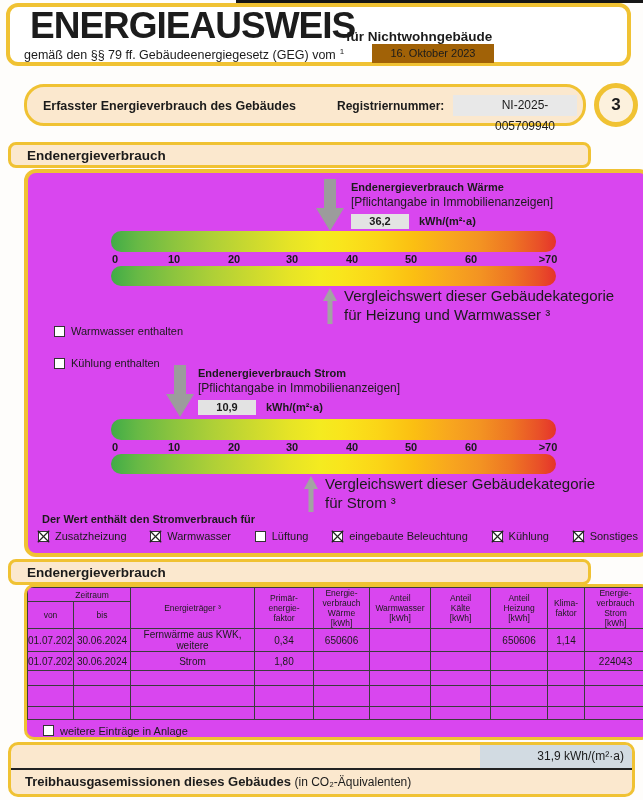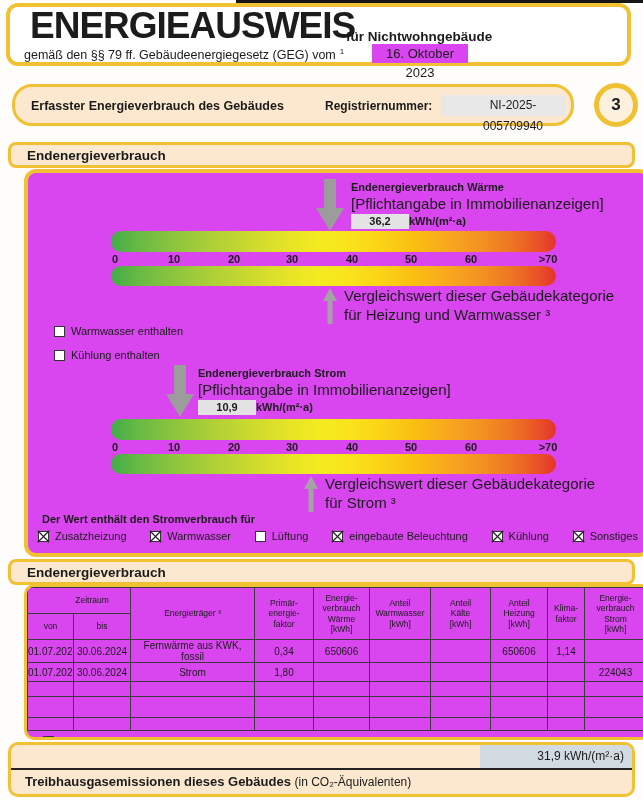--- a/index.html
+++ b/index.html
@@ -10,76 +10,76 @@
   .top-line { position:absolute; left:236px; top:0; width:407px; height:3px; background:#161616; }
 
   
   .header-box { position:absolute; left:6px; top:3px; width:625px; height:63px;
     border:4px solid #f0c233; border-radius:12px; background:#fff; }
   .doc-title { position:absolute; left:20px; top:-2px; font-size:37px; font-weight:700;
     letter-spacing:-1px; color:#1c1c1c; white-space:nowrap; }
   .doc-sub { position:absolute; left:336px; top:22px; font-size:13.5px; font-weight:700; white-space:nowrap; }
   .law-line { position:absolute; left:14px; top:40px; font-size:12.5px; white-space:nowrap; }
   .law-line sup { font-size:8px; margin-left:4px; }
-  .date-box { position:absolute; left:362px; top:37px; width:96px; height:19px; background:#d946ef;
-    font-size:13px; text-align:center; line-height:19px; }
-
-  
-  .meta-bar { position:absolute; left:12px; top:84px; width:562px; height:42px;
+  .date-box { position:absolute; left:362px; top:37px; width:122px; height:19px; background:#a16207;
+    font-size:11px; text-align:center; line-height:19px; }
+
+  
+  .meta-bar { position:absolute; left:24px; top:84px; width:562px; height:42px;
     background:#fbe8ce; border:3px solid #f0c233; border-radius:20px; }
   .meta-label { position:absolute; left:16px; top:12px; font-size:12.5px; font-weight:700; white-space:nowrap; }
   .reg-label { position:absolute; left:310px; top:12px; font-size:12px; font-weight:700; white-space:nowrap; }
   .reg-value { position:absolute; left:426px; top:8px; width:124px; height:21px; background:#e8e8e8;
     font-size:12px; text-align:center; line-height:21px;padding-left:20px; }
   .page-circle { position:absolute; left:594px; top:83px; width:44px; height:44px; border-radius:50%;
     border:5px solid #f0c233; background:#fcf1dd; font-size:17px; font-weight:700;
     text-align:center; line-height:34px; }
 
   
-  .sec-title { position:absolute; left:8px; width:627px; height:26px; background:#fbe8ce;
+  .sec-title { position:absolute; left:8px; width:583px; height:26px; background:#fbe8ce;
     border:3px solid #f0c233; border-radius:8px; font-size:13.5px; font-weight:700;
     padding-left:16px; line-height:21px; }
   .sec-body { position:absolute; left:24px; width:627px; background:#d946ef;
     border:4px solid #f0c233; border-radius:12px; }
 
   
   #end-body { top:169px; height:388px; }
   .abs { position:absolute; }
   .lbl-b { font-size:11px; font-weight:700; white-space:nowrap; }
-  .lbl { font-size:15px; white-space:nowrap; }
+  .lbl { font-size:12px; white-space:nowrap; }
   .val-box { display:inline-block; width:58px; height:15px; background:#e3e3e3; font-size:11px;
     font-weight:700; text-align:center; line-height:15px; }
-  .val-unit { font-size:11px; font-weight:700; }
+  .val-unit { font-size:11px; font-weight:700; margin-left:10px; }
   .grad-bar { position:absolute; left:83px; width:445px; height:21px; border-radius:10px;
     background:linear-gradient(90deg,#41ac47 0%,#67b945 6%,#8cc43e 14%,#afd037 23%,
       #cdda2e 32%,#e6e426 40%,#f4eb20 47%,#f9e51c 52%,#fbd517 60%,#fbbf12 68%,
       #f8a71e 76%,#f39322 83%,#ee7523 90%,#e95128 96%,#e5332b 100%); }
   .grad-bar.thin { height:20px; }
   .ticks { position:absolute; left:0; width:619px; height:13px; }
   .ticks span { position:absolute; transform:translateX(-50%); font-size:11px; font-weight:700; white-space:nowrap; }
   .arrow-down { position:absolute; width:28px; height:52px; }
   .arrow-up { position:absolute; width:14px; height:36px; }
   .comp-text { position:absolute; font-size:15px; line-height:19px; white-space:nowrap; }
 
   
   .cb { display:inline-flex; align-items:center; gap:6px; white-space:nowrap; }
   .cb-box { position:relative; width:11px; height:11px; border:1.3px solid #333; background:#fff; flex:none; }
   .cb-x { position:absolute; left:0; top:0; width:100%; height:100%; overflow:visible; }
   .cb-x line { stroke:#222; stroke-width:1.4; }
   .cb-label { font-size:11px; }
-  .cb-col { display:flex; flex-direction:column; gap:12px; }
+  .cb-col { display:flex; flex-direction:column; gap:20px; }
   .cb-row { display:flex; justify-content:space-between; align-items:center; }
 
   
   #vb-body { top:584px; height:156px; border-width:3.5px; border-radius:10px; overflow:hidden; }
   .vb-table { border-collapse:collapse; table-layout:fixed; width:620px; }
   .vb-table th, .vb-table td { border:1px solid #3c3c3c; text-align:center; padding:0; overflow:hidden; }
   .vb-table th { font-weight:400; font-size:8.5px; line-height:1.18; white-space:pre-line; }
   .vb-table td { font-size:10px; }
-  .vb-table thead tr:nth-child(1) th.span-head { height:26px;padding-left:26px; }
+  .vb-table thead tr:nth-child(1) th.span-head { height:14px;padding-left:26px; }
   .vb-table thead tr:nth-child(2) th { height:26px; }
   .vb-table tbody tr:nth-child(1){ height:19px; }
   .vb-table tbody tr:nth-child(2){ height:19px; }
   .vb-table tbody tr:nth-child(3){ height:15px; }
   .vb-table tbody tr:nth-child(4){ height:21px; }
   .vb-table tbody tr:nth-child(5){ height:13px; }
   .tbl-footer { height:21px; display:flex; align-items:center; padding-left:16px; }
 
   
   .summary-box { position:absolute; left:8px; top:742px; width:627px; height:55px;
@@ -287,21 +287,21 @@
         </tr>
         <tr>
           <th>von</th>
           <th>bis</th>
         </tr>
       </thead>
       <tbody>
           <tr>
             <td>01.07.2021</td>
             <td>30.06.2024</td>
-            <td>Fernwärme aus KWK, fossil</td>
+            <td>Fernwärme aus KWK, weitere</td>
             <td>0,34</td>
             <td>650606</td>
             <td></td>
             <td></td>
             <td>650606</td>
             <td>1,14</td>
             <td></td>
           </tr>
           <tr>
             <td>01.07.2021</td>

